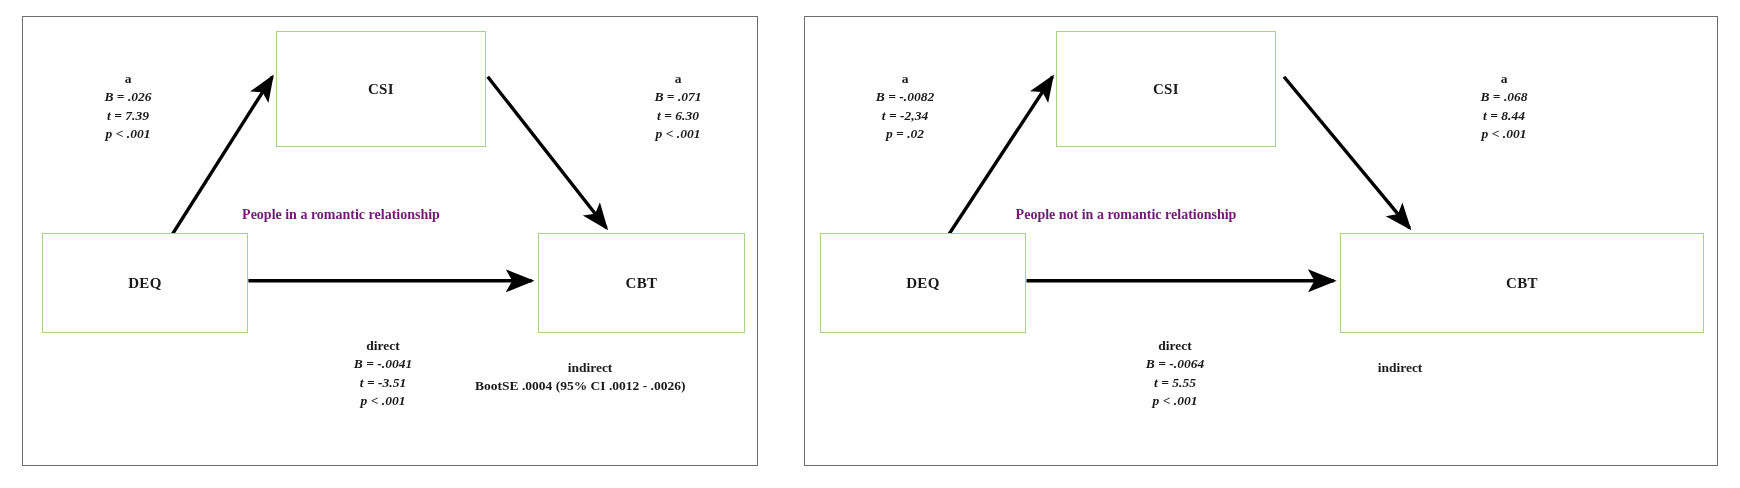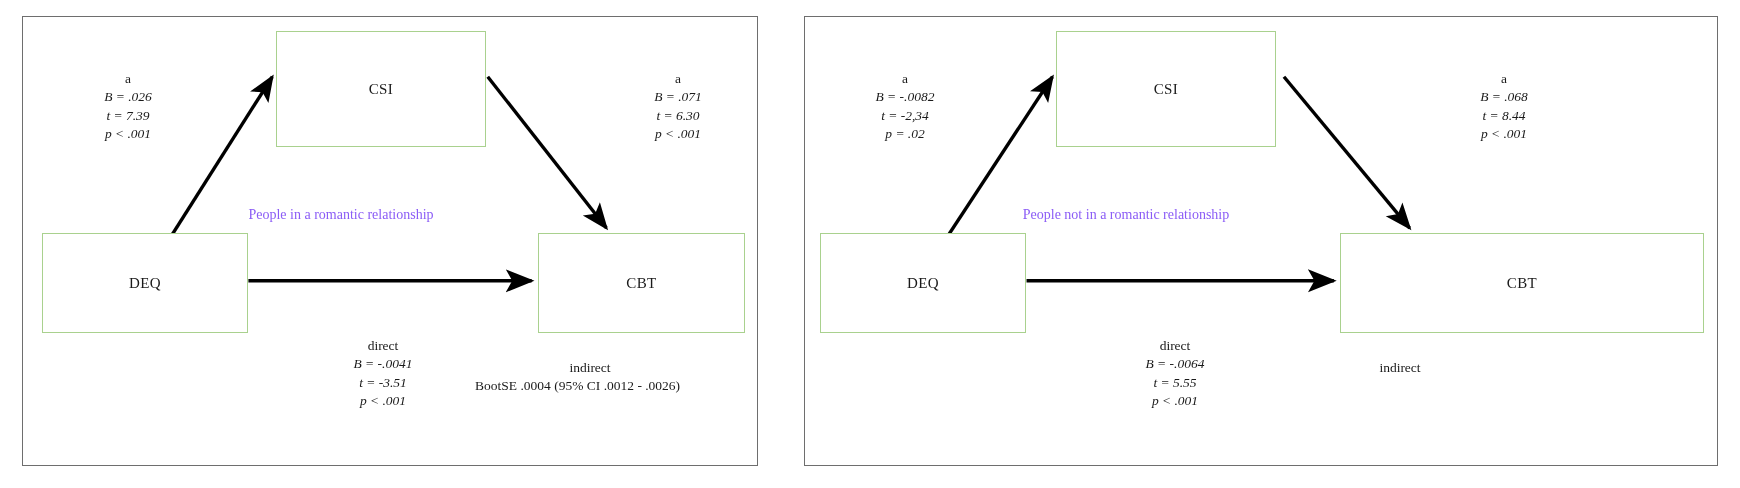--- a/index.html
+++ b/index.html
@@ -11,20 +11,21 @@
     width: 1740px;
     height: 488px;
     font-family: "Liberation Serif", "DejaVu Serif", serif;
     color: #1a1a1a;
     overflow: hidden;
   }
   #figure {
     position: relative;
     width: 1740px;
     height: 484px;
+    font-weight: bold;
   }
   .panel {
     position: absolute;
     background: #ffffff;
     border: 1px solid #6e6e6e;
     box-sizing: border-box;
   }
   #panel-left  { left: 22px;  top: 16px; width: 736px; height: 450px; }
   #panel-right { left: 804px; top: 16px; width: 914px; height: 450px; }
 
@@ -68,21 +69,21 @@
   .stat-block .ln { display: block; }
   .stat-block.center { text-align: center; }
   .stat-block.left   { text-align: left; }
   .stat-block .hdr { font-style: normal; }
   .stat-block em { font-style: italic; }
 
   .group-title {
     position: absolute;
     font-size: 14px;
     white-space: nowrap;
-    color: #8b5cf6;
+    color: #701a75;
     text-align: center;
   }
 </style>
 </head>
 <body>
 
 <div id="figure">
 
   <div class="panel" id="panel-left">
     <div class="panel-inner">

